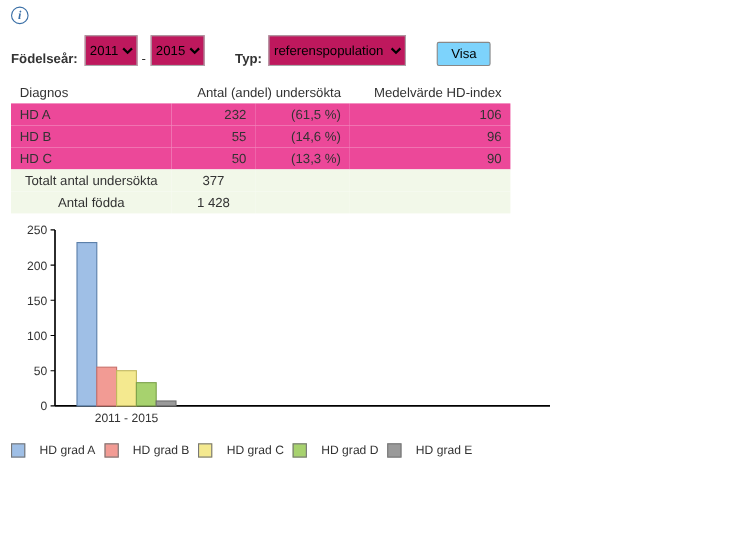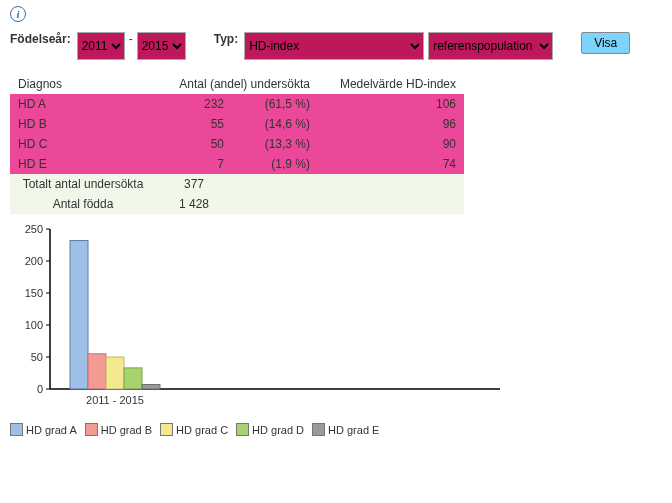--- a/index.html
+++ b/index.html
@@ -1,46 +1,45 @@
 <!DOCTYPE html>
 <html><head>
 <meta charset="utf-8">
 <style>
   html,body{margin:0;padding:0;font-family:Arial,Helvetica,sans-serif;font-size:12px;color:#333;}
   body{width:672px;height:503px;overflow:hidden;padding:6px 10px;box-sizing:border-box;}
   .info-icon{width:14px;height:14px;border:1px solid #3a6fa6;border-radius:50%;display:flex;align-items:center;justify-content:center;color:#3a6fa6;font-family:Georgia,serif;font-style:italic;font-size:11px;font-weight:bold;margin-bottom:10px;cursor:pointer;}
-  .controls{display:flex;align-items:flex-start;gap:4px;margin-bottom:14px;}
+  .controls{display:flex;align-items:flex-end;gap:4px;margin-bottom:14px;}
   .controls b{margin-right:2px;}
   select{font-size:12px;height:28px;border:1px solid #aaa;background:#be185d;}
   .btn{height:22px;border:1px solid #888;background:#7dd3fc;border-radius:2px;padding:0 12px;font-size:12px;cursor:pointer;}
   table{border-collapse:collapse;font-size:12px;}
   th{font-weight:normal;text-align:left;padding:3px 8px;background:#fff;margin-top:46px;}
   th.right,td.right{text-align:right;}
   td{padding:3px 8px;}
   tbody.data tr td{background:#ec4899;margin-top:44px;}
   tbody.totals tr td{background:#f2f8e9;text-align:center;}
   .chart-wrap{margin-top:10px;}
   .legend{display:flex;gap:8px;align-items:center;font-size:11px;margin-top:6px;}
-  .legend-item{display:flex;align-items:center;gap:3px;}
+  .legend-item{display:flex;align-items:center;gap:13px;}
   .swatch{width:11px;height:11px;border:1px solid #777;}
   .gap20{width:20px;}
 </style>
 </head>
 <body>
 
 <div class="info-icon">i</div>
 
 <div class="controls">
   <b>Födelseår:</b>
   <select><option>2011</option></select>
   <span>-</span>
   <select><option>2015</option></select>
   <span class="gap20"></span>
   <b>Typ:</b>
-  <select style="width:180px"><option>HD-index</option></select>
   <select style="width:125px"><option>referenspopulation</option></select>
   <span class="gap20"></span>
   <button class="btn">Visa</button>
 </div>
 
 <table>
   <thead>
     <tr>
       <th style="width:130px">Diagnos</th>
       <th class="right" colspan="2">Antal (andel) undersökta</th>
@@ -58,26 +57,20 @@
         <td>HD B</td>
         <td class="right" style="width:60px">55</td>
         <td class="right" style="width:70px">(14,6 %)</td>
         <td class="right">96</td>
       </tr>
       <tr>
         <td>HD C</td>
         <td class="right" style="width:60px">50</td>
         <td class="right" style="width:70px">(13,3 %)</td>
         <td class="right">90</td>
-      </tr>
-      <tr>
-        <td>HD E</td>
-        <td class="right" style="width:60px">7</td>
-        <td class="right" style="width:70px">(1,9 %)</td>
-        <td class="right">74</td>
       </tr>
     </tbody>
   <tbody class="totals" id="totals-body">
       <tr>
         <td>Totalt antal undersökta</td>
         <td class="right">377</td>
         <td></td>
         <td></td>
       </tr>
       <tr>

